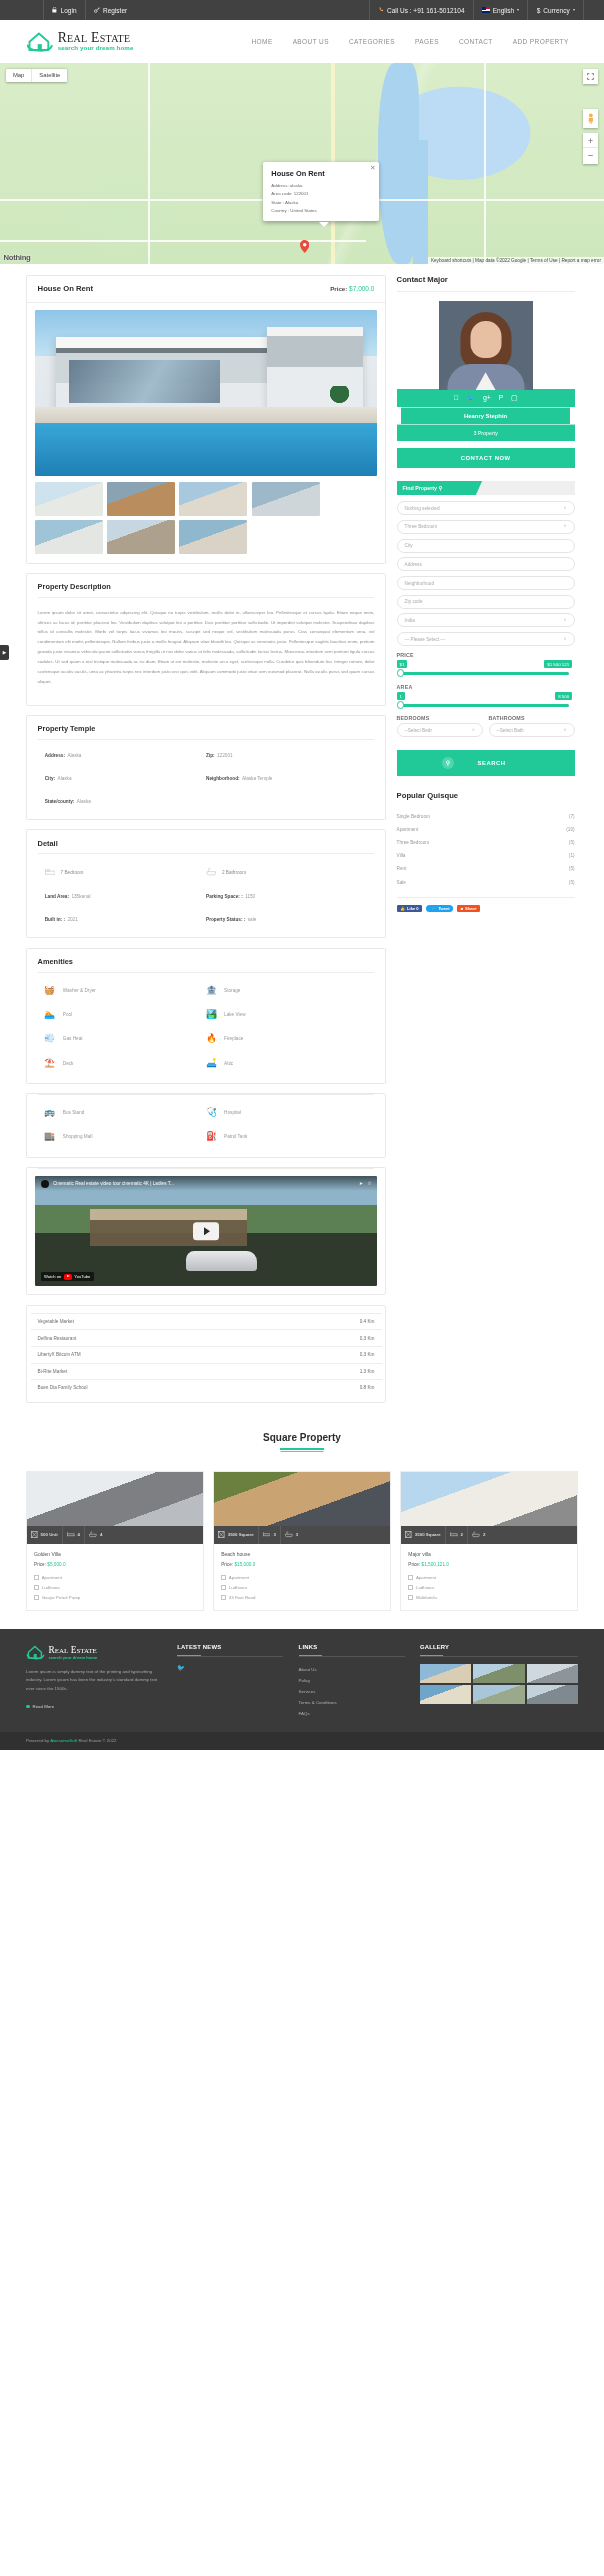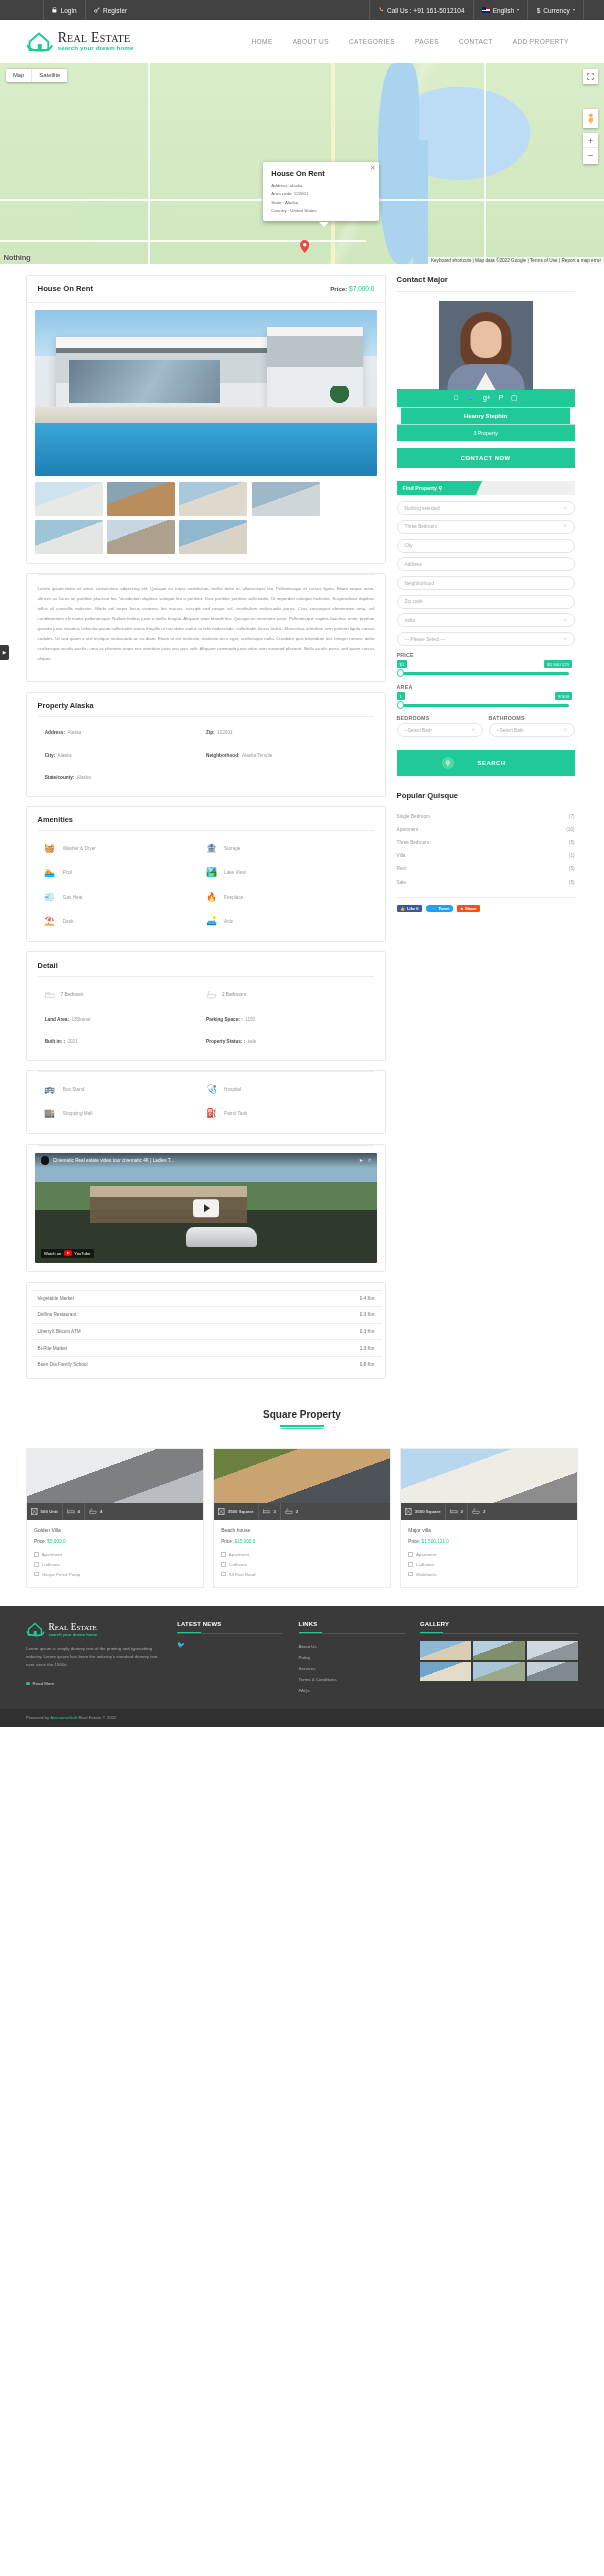--- a/index.html
+++ b/index.html
@@ -644,85 +644,47 @@
         <div class="thumb t2"></div>
         <div class="thumb t3"></div>
         <div class="thumb t4"></div>
         <div class="thumb t5"></div>
         <div class="thumb t6"></div>
         <div class="thumb t7"></div>
       </div>
     </div>
 
     <div class="card">
+      <div class="card-title">Property Description</div>
       <div class="card-title-rule"></div>
       <div class="card-pad desc">
         <p>Lorem ipsum dolor sit amet, consectetur adipiscing elit. Quisque eu turpis vestibulum, mollis dolor in, ullamcorper leo. Pellentesque et cursus ligula. Etiam neque enim, ultrices ac lacus id, porttitor placerat leo. Vestibulum dapibus volutpat leo a porttitor. Duis porttitor porttitor sollicitudin. Ut imperdiet volutpat molestie. Suspendisse dapibus tellus id convallis molestie. Morbi vel turpis lacus vivamus leo mauris, suscipit sed neque vel, vestibulum malesuada purus. Cras consequat elementum urna, vel condimentum elit mattis pellentesque. Nullam finibus justo a mollis feugiat. Aliquam vitae blandit leo. Quisque ac venenatis justo. Pellentesque sagittis faucibus enim, pretium gravida justo vivamus vehicula ipsum sollicitudin varius fringilla ut nisi dolor varius at felis malesuada, sollicitudin luctus lectus. Maecenas interdum sem pretium ligula cursus sodales. Ut sed quam a nisl tristique malesuada ac eu diam. Etiam ut est molestie, molestie arcu eget, scelerisque nulla. Curabitur quis bibendum leo. Integer rutrum, dolor scelerisque iaculis iaculis, urna ac pharetra turpis nec interdum justo orci quis velit. Aliquam commodo justo vitae sem euismod placerat. Nulla iaculis purus sed quam cursus aliquet.</p>
       </div>
     </div>
 
     <div class="card">
-      <div class="card-title">Property Alaska</div>
+      <div class="card-title">Property Temple</div>
       <div class="card-title-rule"></div>
       <div class="kv-grid">
         <div class="kv">
           <span class="k">Address:</span><span class="v">Alaska</span>
         </div>
         <div class="kv">
           <span class="k">Zip:</span><span class="v">122001</span>
         </div>
         <div class="kv">
           <span class="k">City:</span><span class="v">Alaska</span>
         </div>
         <div class="kv">
           <span class="k">Neighborhood:</span><span class="v">Alaska Temple</span>
         </div>
         <div class="kv">
           <span class="k">State/county:</span><span class="v">Alaska</span>
         </div>
         <div></div>
-      </div>
-    </div>
-
-    <div class="card">
-      <div class="card-title">Amenities</div>
-      <div class="card-title-rule"></div>
-      <div class="amen-grid">
-        <div class="amen">
-            <span class="emoji">🧺</span>
-            <span>Washer &amp; Dryer</span>
-          </div>
-        <div class="amen">
-            <span class="emoji">🏦</span>
-            <span>Storage</span>
-          </div>
-        <div class="amen">
-            <span class="emoji">🏊</span>
-            <span>Pool</span>
-          </div>
-        <div class="amen">
-            <span class="emoji">🏞️</span>
-            <span>Lake View</span>
-          </div>
-        <div class="amen">
-            <span class="emoji">💨</span>
-            <span>Gas Heat</span>
-          </div>
-        <div class="amen">
-            <span class="emoji">🔥</span>
-            <span>Fireplace</span>
-          </div>
-        <div class="amen">
-            <span class="emoji">⛱️</span>
-            <span>Deck</span>
-          </div>
-        <div class="amen">
-            <span class="emoji">🛋️</span>
-            <span>Attic</span>
-          </div>
       </div>
     </div>
 
     <div class="card">
       <div class="card-title">Detail</div>
       <div class="card-title-rule"></div>
       <div class="kv-grid">
         <div class="icon-row">
           <span class="ic">
             <svg viewBox="0 0 20 16" width="10.6" height="9.4">
@@ -746,20 +708,59 @@
         </div>
         <div class="kv">
           <span class="k">Parking Space: :</span><span class="v">1150</span>
         </div>
         <div class="kv">
           <span class="k">Built in: :</span><span class="v">2021</span>
         </div>
         <div class="kv">
           <span class="k">Property Status: :</span><span class="v">sale</span>
         </div>
+      </div>
+    </div>
+
+    <div class="card">
+      <div class="card-title">Amenities</div>
+      <div class="card-title-rule"></div>
+      <div class="amen-grid">
+        <div class="amen">
+            <span class="emoji">🧺</span>
+            <span>Washer &amp; Dryer</span>
+          </div>
+        <div class="amen">
+            <span class="emoji">🏦</span>
+            <span>Storage</span>
+          </div>
+        <div class="amen">
+            <span class="emoji">🏊</span>
+            <span>Pool</span>
+          </div>
+        <div class="amen">
+            <span class="emoji">🏞️</span>
+            <span>Lake View</span>
+          </div>
+        <div class="amen">
+            <span class="emoji">💨</span>
+            <span>Gas Heat</span>
+          </div>
+        <div class="amen">
+            <span class="emoji">🔥</span>
+            <span>Fireplace</span>
+          </div>
+        <div class="amen">
+            <span class="emoji">⛱️</span>
+            <span>Deck</span>
+          </div>
+        <div class="amen">
+            <span class="emoji">🛋️</span>
+            <span>Attic</span>
+          </div>
       </div>
     </div>
 
     <div class="card">
       <div class="card-title-rule"></div>
       <div class="amen-grid">
         <div class="amen">
             <span class="emoji">🚌</span>
             <span>Bus Stand</span>
           </div>

